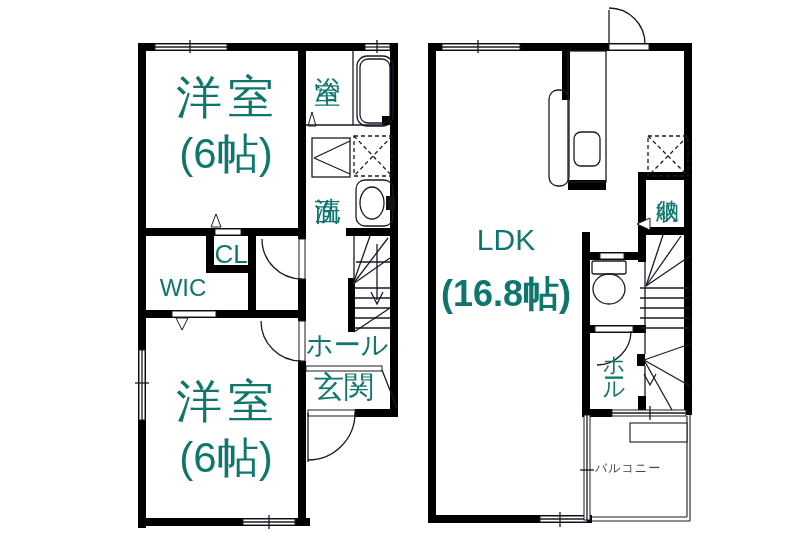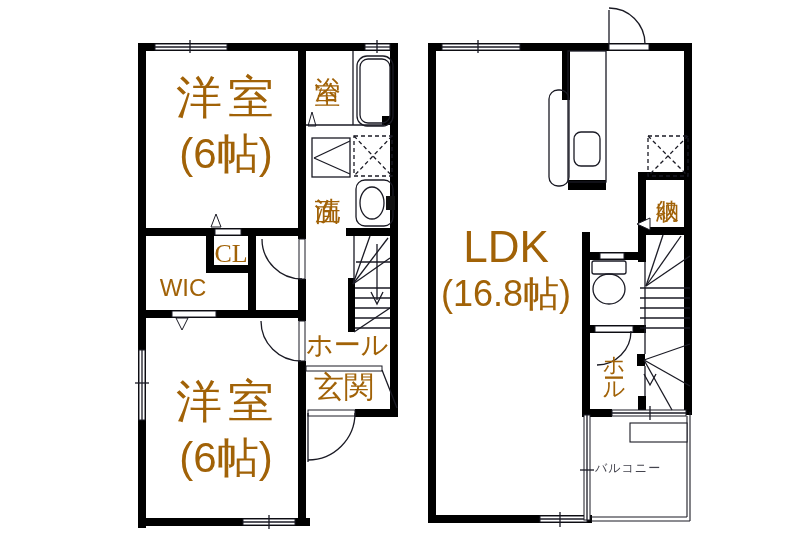--- a/index.html
+++ b/index.html
@@ -2,21 +2,21 @@
 <html><head>
 <meta charset="utf-8">
 <style>
   html,body{margin:0;padding:0;background:#ffffff;}
   #canvas{
     position:relative;width:810px;height:540px;background:#ffffff;overflow:hidden;
     font-family:"Liberation Sans",sans-serif;
   }
   #plan-svg{position:absolute;left:0;top:0;}
   .label{
-    position:absolute;color:#a16207;line-height:1;white-space:nowrap;
+    position:absolute;color:#0f766e;line-height:1;white-space:nowrap;
     font-family:"Liberation Sans",sans-serif;
   }
   .center{text-align:center;}
   .v{writing-mode:vertical-rl;text-orientation:mixed;}
 </style>
 </head>
 <body>
 
 <div id="canvas">
 
@@ -238,29 +238,29 @@
       </g>
     </g>
   </g>
 </svg>
 
 <div>
   <div class="label center" style="left:168px;top:74px;width:120px;font-size:46px;letter-spacing:6px;">洋室</div>
   <div class="label center" style="left:156px;top:133px;width:140px;font-size:42px;">(6帖)</div>
   <div class="label v" style="left:315px;top:56px;font-size:26px;letter-spacing:3px;">浴室</div>
   <div class="label v" style="left:315px;top:177px;font-size:26px;letter-spacing:3px;">洗面</div>
-  <div class="label center" style="left:212px;top:241px;width:38px;font-size:26px;font-family:Liberation Serif, serif;">CL</div>
+  <div class="label center" style="left:212px;top:241px;width:38px;font-size:26px;">CL</div>
   <div class="label center" style="left:146px;top:276px;width:74px;font-size:24px;">WIC</div>
   <div class="label center" style="left:306px;top:332px;width:82px;font-size:27px;">ホール</div>
   <div class="label center" style="left:308px;top:372px;width:72px;font-size:30px;text-align:center;">玄関</div>
   <div class="label center" style="left:168px;top:378px;width:120px;font-size:46px;letter-spacing:6px;">洋室</div>
   <div class="label center" style="left:156px;top:437px;width:140px;font-size:42px;">(6帖)</div>
 </div>
 
 <div>
-  <div class="label center" style="left:450px;top:225px;width:112px;font-size:44px;">LDK</div>
-  <div class="label center" style="left:423px;top:276px;width:166px;font-size:36px;">(16.8帖)</div>
+  <div class="label center" style="left:450px;top:225px;width:112px;font-size:30px;">LDK</div>
+  <div class="label center" style="left:423px;top:276px;width:166px;font-size:36px;font-weight:bold;">(16.8帖)</div>
   <div class="label v" style="left:656px;top:182px;font-size:23px;">収納</div>
   <div class="label v" style="left:603px;top:341px;font-size:22px;">ホール</div>
   <div class="label" style="left:595px;top:462px;font-size:12px;color:#44444e;letter-spacing:1px;">バルコニー</div>
 </div>
 
 </div>
 
 </body></html>

